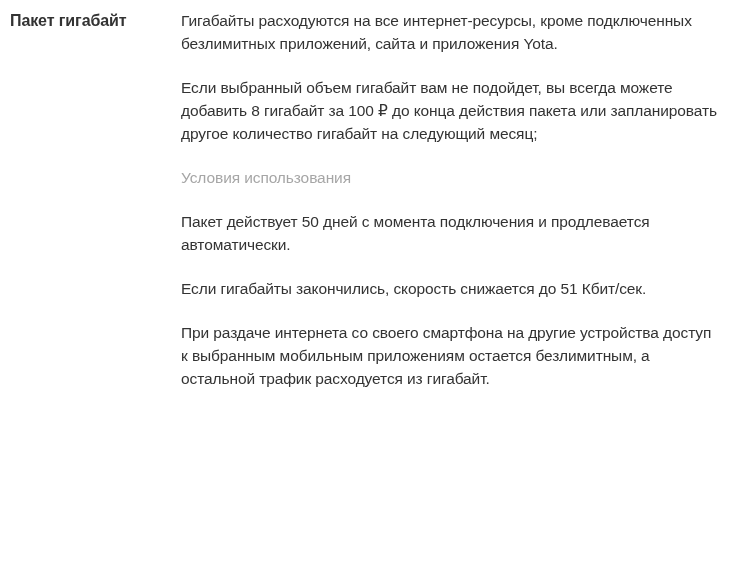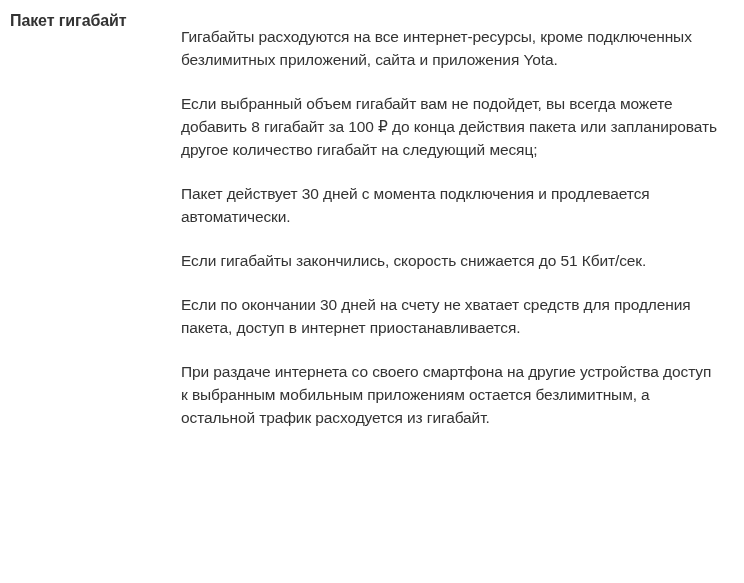--- a/index.html
+++ b/index.html
@@ -33,21 +33,20 @@
     letter-spacing: -0.1px;
   }
   .spec-desc {
     width: 540px;
     max-width: 540px;
     font-size: 15.5px;
     line-height: 23px;
     font-weight: 400;
     color: #333333;
     letter-spacing: -0.1px;
-    margin-top: 16px;
   }
   .spec-desc p {
     margin: 0 0 21px 0;
   }
   .spec-desc p:last-child {
     margin-bottom: 0;
   }
   .subheading {
     color: #a6a6a6;
   }
@@ -58,25 +57,25 @@
 <div class="page">
   <div class="spec-row">
 
     <div class="spec-term">Пакет гигабайт</div>
 
     <div class="spec-desc">
       <p>Гигабайты расходуются на все интернет-ресурсы, кроме подключенных безлимитных приложений, сайта и приложения Yota.</p>
 
       <p>Если выбранный объем гигабайт вам не подойдет, вы всегда можете добавить 8 гигабайт за 100 ₽ до конца действия пакета или запланировать другое количество гигабайт на следующий месяц;</p>
 
+      <p class="subheading">Условия использования</p>
 
-      <p>Пакет действует 30 дней с момента подключения и продлевается автоматически.</p>
+      <p>Пакет действует 50 дней с момента подключения и продлевается автоматически.</p>
 
       <p>Если гигабайты закончились, скорость снижается до 51 Кбит/сек.</p>
 
-      <p>Если по окончании 30 дней на счету не хватает средств для продления пакета, доступ в интернет приостанавливается.</p>
 
 
       <p>При раздаче интернета со своего смартфона на другие устройства доступ к выбранным мобильным приложениям остается безлимитным, а остальной трафик расходуется из гигабайт.</p>
     </div>
 
   </div>
 </div>
 
 </body></html>

